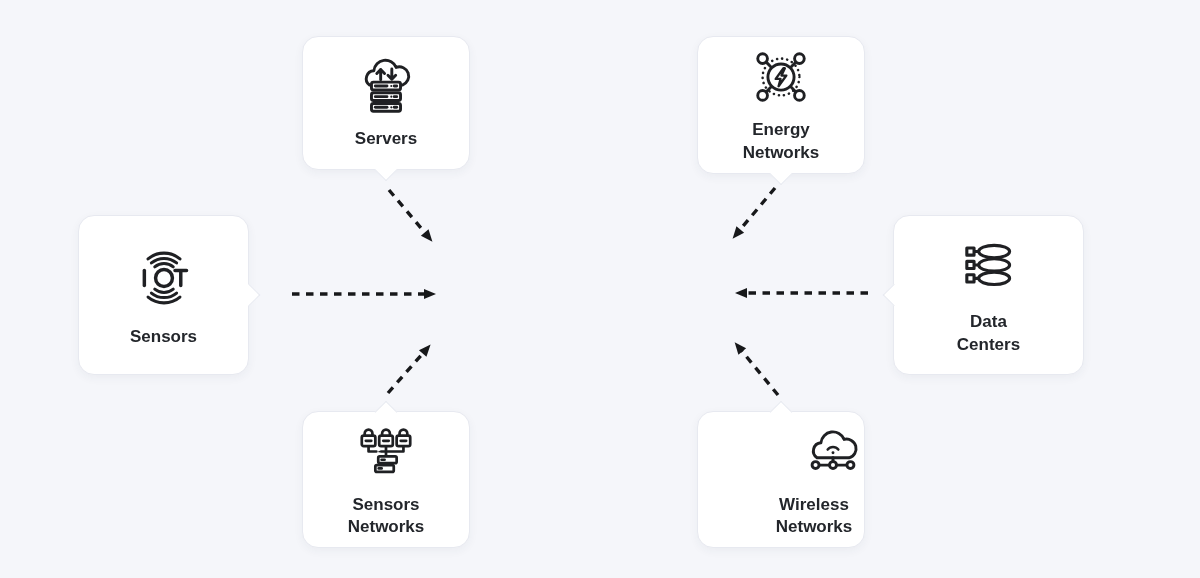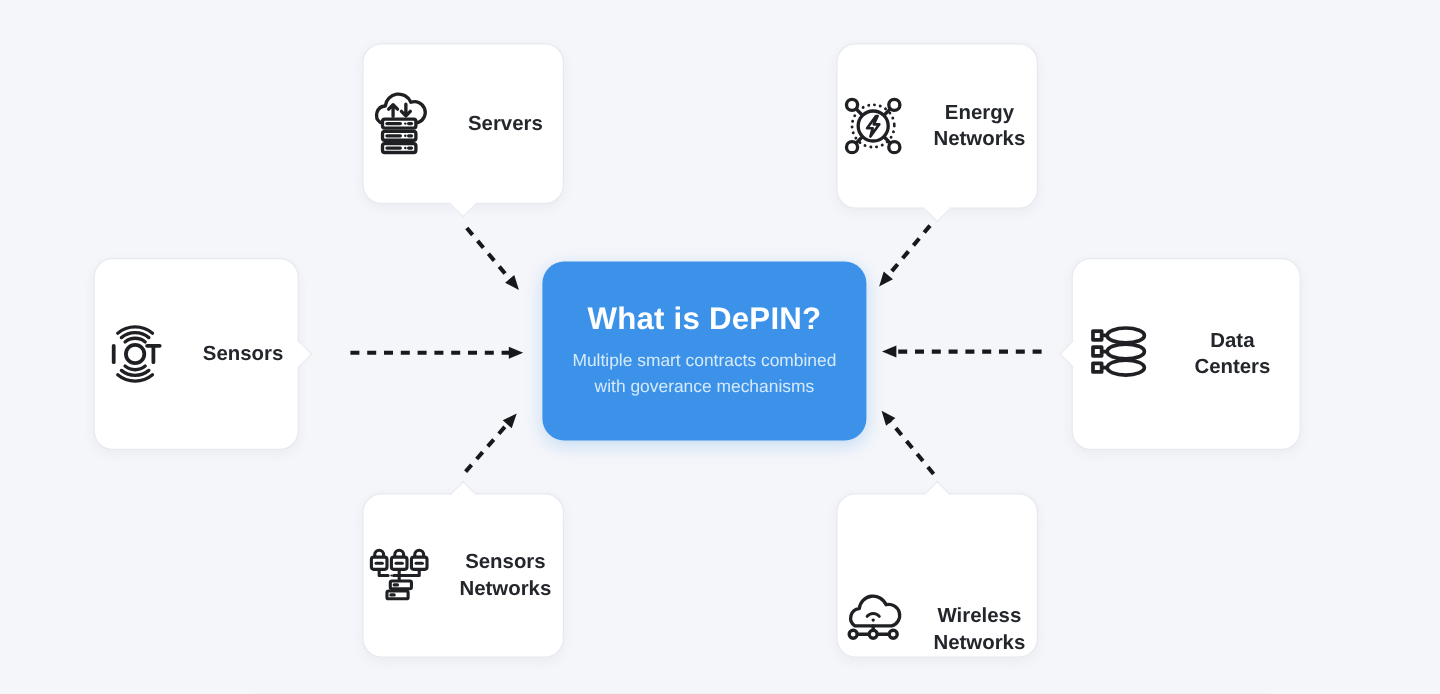--- a/index.html
+++ b/index.html
@@ -6,21 +6,21 @@
     --canvas-background:#f5f6fa; --card-background:#ffffff; --card-border:#e7e9f0;
     --label-color:#23262b; --icon-stroke:#1f2023; --arrow-color:#17181a;
     --accent-blue:#3b92e8; --title-color:#ffffff; --subtitle-color:#d6eafc;
   }
   *{margin:0;padding:0;box-sizing:border-box;}
   html,body{background:#e9ebf0;}
   body{font-family:"Liberation Sans","DejaVu Sans",sans-serif;}
   .stage{position:relative;width:1200px;height:578px;background:var(--canvas-background);overflow:hidden;}
   .arrows{position:absolute;left:0;top:0;z-index:1;color:var(--arrow-color);}
   .card{position:absolute;z-index:2;background:var(--card-background);border:1px solid var(--card-border);
-    border-radius:16px;display:flex;flex-direction:row;align-items:center;justify-content:center;
+    border-radius:16px;display:flex;flex-direction:column;align-items:center;justify-content:center;
     gap:11px;box-shadow:0 3px 10px rgba(40,50,80,0.05);}
   .card .label{width:100px;text-align:center;font-weight:700;font-size:17px;line-height:1.32;color:var(--label-color);}
   .icon{color:var(--icon-stroke);display:block;}
   .tail{position:absolute;width:16px;height:16px;background:var(--card-background);
     border:1px solid var(--card-border);transform:rotate(45deg);}
   .tail-bottom{bottom:-8.5px;left:50%;margin-left:-8px;border-top:none;border-left:none;}
   .tail-top{top:-8.5px;left:50%;margin-left:-8px;border-bottom:none;border-right:none;}
   .tail-right{right:-8.5px;top:50%;margin-top:-8px;border-bottom:none;border-left:none;}
   .tail-left{left:-8.5px;top:50%;margin-top:-8px;border-top:none;border-right:none;}
   
@@ -155,18 +155,14 @@
       <path d="M26.5 29.5 A7 7 0 0 1 37.5 29.5" stroke-width="2.6"></path>
       <circle cx="32" cy="32.8" r="1.5" fill="currentColor" stroke="none"></circle>
       <path d="M32 38 V45.5 M14 45.5 H50"></path>
       <circle cx="14" cy="45.5" r="3.6" fill="var(--card-background)"></circle>
       <circle cx="32" cy="45.5" r="3.6" fill="var(--card-background)"></circle>
       <circle cx="50" cy="45.5" r="3.6" fill="var(--card-background)"></circle>
     </svg>
     <div class="label">Wireless Networks</div>
   </div>
 
-  <div class="center-box">
-    <div class="center-title">What is DePIN?</div>
-    <div class="center-subtitle">Multiple smart contracts combined with goverance mechanisms</div>
-  </div>
 
 </div>
 
 </body></html>

